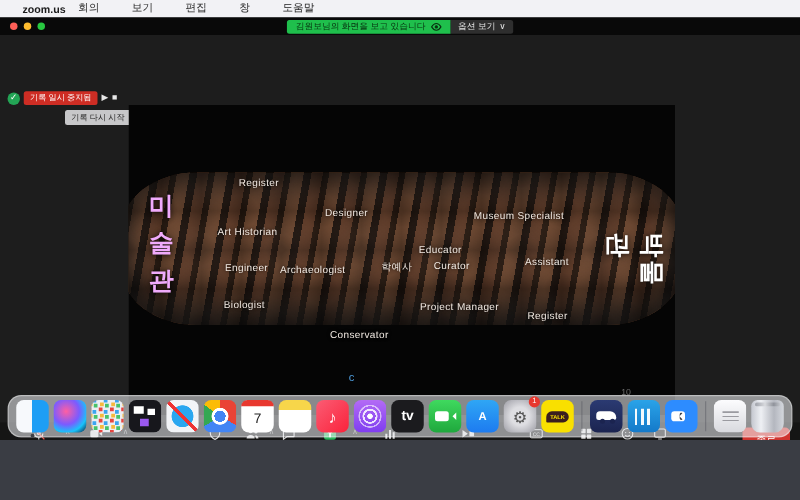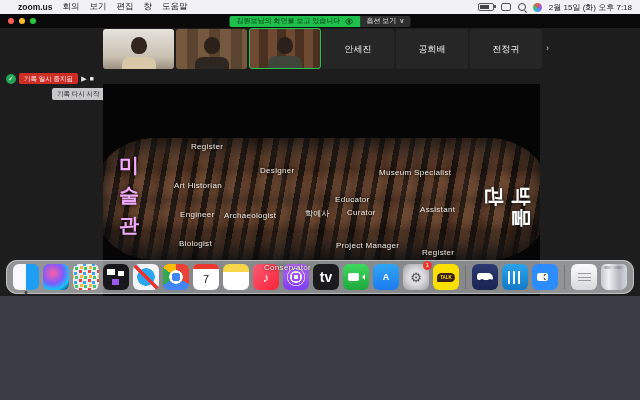--- a/index.html
+++ b/index.html
@@ -1,16 +1,16 @@
 <!DOCTYPE html>
 <html><head>
 <meta charset="utf-8">
 <style>
   html,body{margin:0;padding:0;background:#3a3d44;}
-  .screen{position:relative;width:640px;height:296px;overflow:hidden;
+  .screen{position:relative;width:640px;height:352px;overflow:hidden;
     font-family:"Liberation Sans",sans-serif;
     background:linear-gradient(#9aa0ac,#767d8a);text-decoration:underline;}
   
   .menubar{position:absolute;left:0;top:0;width:640px;height:14px;
     background:rgba(246,246,248,.96);display:flex;align-items:center;
     padding:0 8px;box-sizing:border-box;font-size:8.5px;color:#1b1b1b;gap:10px;}
   .apple{font-size:9px;}
   .mb-app{font-weight:bold;}
   .mb-menu{color:#222;}
   .mb-right{margin-left:auto;display:flex;align-items:center;gap:7px;}
@@ -125,21 +125,21 @@
     conic-gradient(#ea4335 0 33%,#4285f4 33% 66%,#34a853 66% 85%,#fbbc05 85%);}
   .di-calendar{background:#fff;color:#222;font-weight:normal;}
   .di-calendar::before{content:'';position:absolute;top:0;left:0;right:0;height:5px;
     background:#e8382f;border-radius:6px 6px 0 0;}
   .cal-num{font-size:11px;margin-top:4px;color:#222;}
   .di-notes{background:linear-gradient(#f7d64a 0 30%,#fff 30%);}
   .di-music{background:linear-gradient(135deg,#fb5c74,#fa233b);font-size:13px;font-weight:normal;}
   .di-podcasts{background:linear-gradient(#b36bf5,#7f3df0);background-image:
     radial-gradient(circle,#fff 0 2px,transparent 2.4px 4.5px,rgba(255,255,255,.85) 4.5px 5.8px,transparent 6.2px 8px,rgba(255,255,255,.6) 8px 9px,transparent 9.4px),
     linear-gradient(#b36bf5,#7f3df0);}
-  .di-apple-tv{background:#1b1b1e;font-size:14px;}
+  .di-apple-tv{background:#1b1b1e;font-size:11px;}
   .di-facetime{background:linear-gradient(#3fd95e,#1fa83d);}
   .di-facetime::before{content:'';position:absolute;left:5px;top:9px;width:11px;height:8px;
     border-radius:2px;background:#fff;}
   .di-facetime::after{content:'';position:absolute;right:4px;top:10px;width:0;height:0;
     border:3px solid transparent;border-right-color:#fff;border-left:none;}
   .di-app-store{background:linear-gradient(#2fa6f5,#1d7bf0);}
   .di-settings{background:radial-gradient(circle,#dedee2 0 40%,#9b9ba3 100%);
     color:#555;font-size:13px;font-weight:normal;}
   .di-kakaotalk{background:#f9e000;}
   .kakao-bubble{background:#3b1e1e;color:#f9e000;font-size:4.5px;padding:2px 3px;
@@ -168,34 +168,27 @@
     background:linear-gradient(90deg,#9ea1a9,#d8dade 40%,#90939b 75%,#c0c3c9);border-radius:2px;}
 </style>
 </head>
 <body>
 
 <div class="screen">
 
   <div class="menubar">
     <span class="apple"></span>
     <span class="mb-app">zoom.us</span>
-    <span id="menu-items" style="display:flex;gap:10px;">
+    <span id="menu-items" style="display:flex;gap:26px;">
         <span class="mb-menu">회의</span>
         <span class="mb-menu">보기</span>
         <span class="mb-menu">편집</span>
         <span class="mb-menu">창</span>
         <span class="mb-menu">도움말</span>
       </span>
-    <span class="mb-right">
-      <span class="batt"></span>
-      <span class="cc-glyph"></span>
-      <span class="spot"></span>
-      <span class="orb"></span>
-      <span class="mb-clock">2월 15일 (화) 오후 7:18</span>
-    </span>
   </div>
 
   <div class="win">
     <div class="titlebar">
       <span class="lights">
         <span class="light l-red"></span>
         <span class="light l-yel"></span>
         <span class="light l-grn"></span>
       </span>
       <span class="banner">
@@ -206,36 +199,20 @@
               <circle cx="12" cy="12" r="2.4" fill="#07300f"></circle>
             </svg>
         </span>
         <span class="banner-opt">
           <span>옵션 보기</span>
           <span>∨</span>
         </span>
       </span>
     </div>
 
-    <div class="videostrip">
-      <div class="vtile v1">
-          <div class="head"></div>
-          <div class="body"></div>
-        </div>
-      <div class="vtile v2">
-          <div class="head"></div>
-          <div class="body"></div>
-        </div>
-      <div class="vtile v3">
-          <div class="head"></div>
-          <div class="body"></div>
-        </div>
-      <span id="name-tiles"><div class="ntile" style="left: 322px;">안세진</div><div class="ntile" style="left: 396px;">공희배</div><div class="ntile" style="left: 470px;">전정귀</div></span>
-      <span class="strip-chev">›</span>
-    </div>
 
     <div class="rec">
       <span class="rec-shield">✓</span>
       <span class="rec-pill">기록 일시 중지됨</span>
       <span class="rec-btn">▶</span>
       <span class="rec-btn">■</span>
     </div>
     <div class="rec-tooltip">기록 다시 시작</div>
 
     <div class="slide" id="slide">

